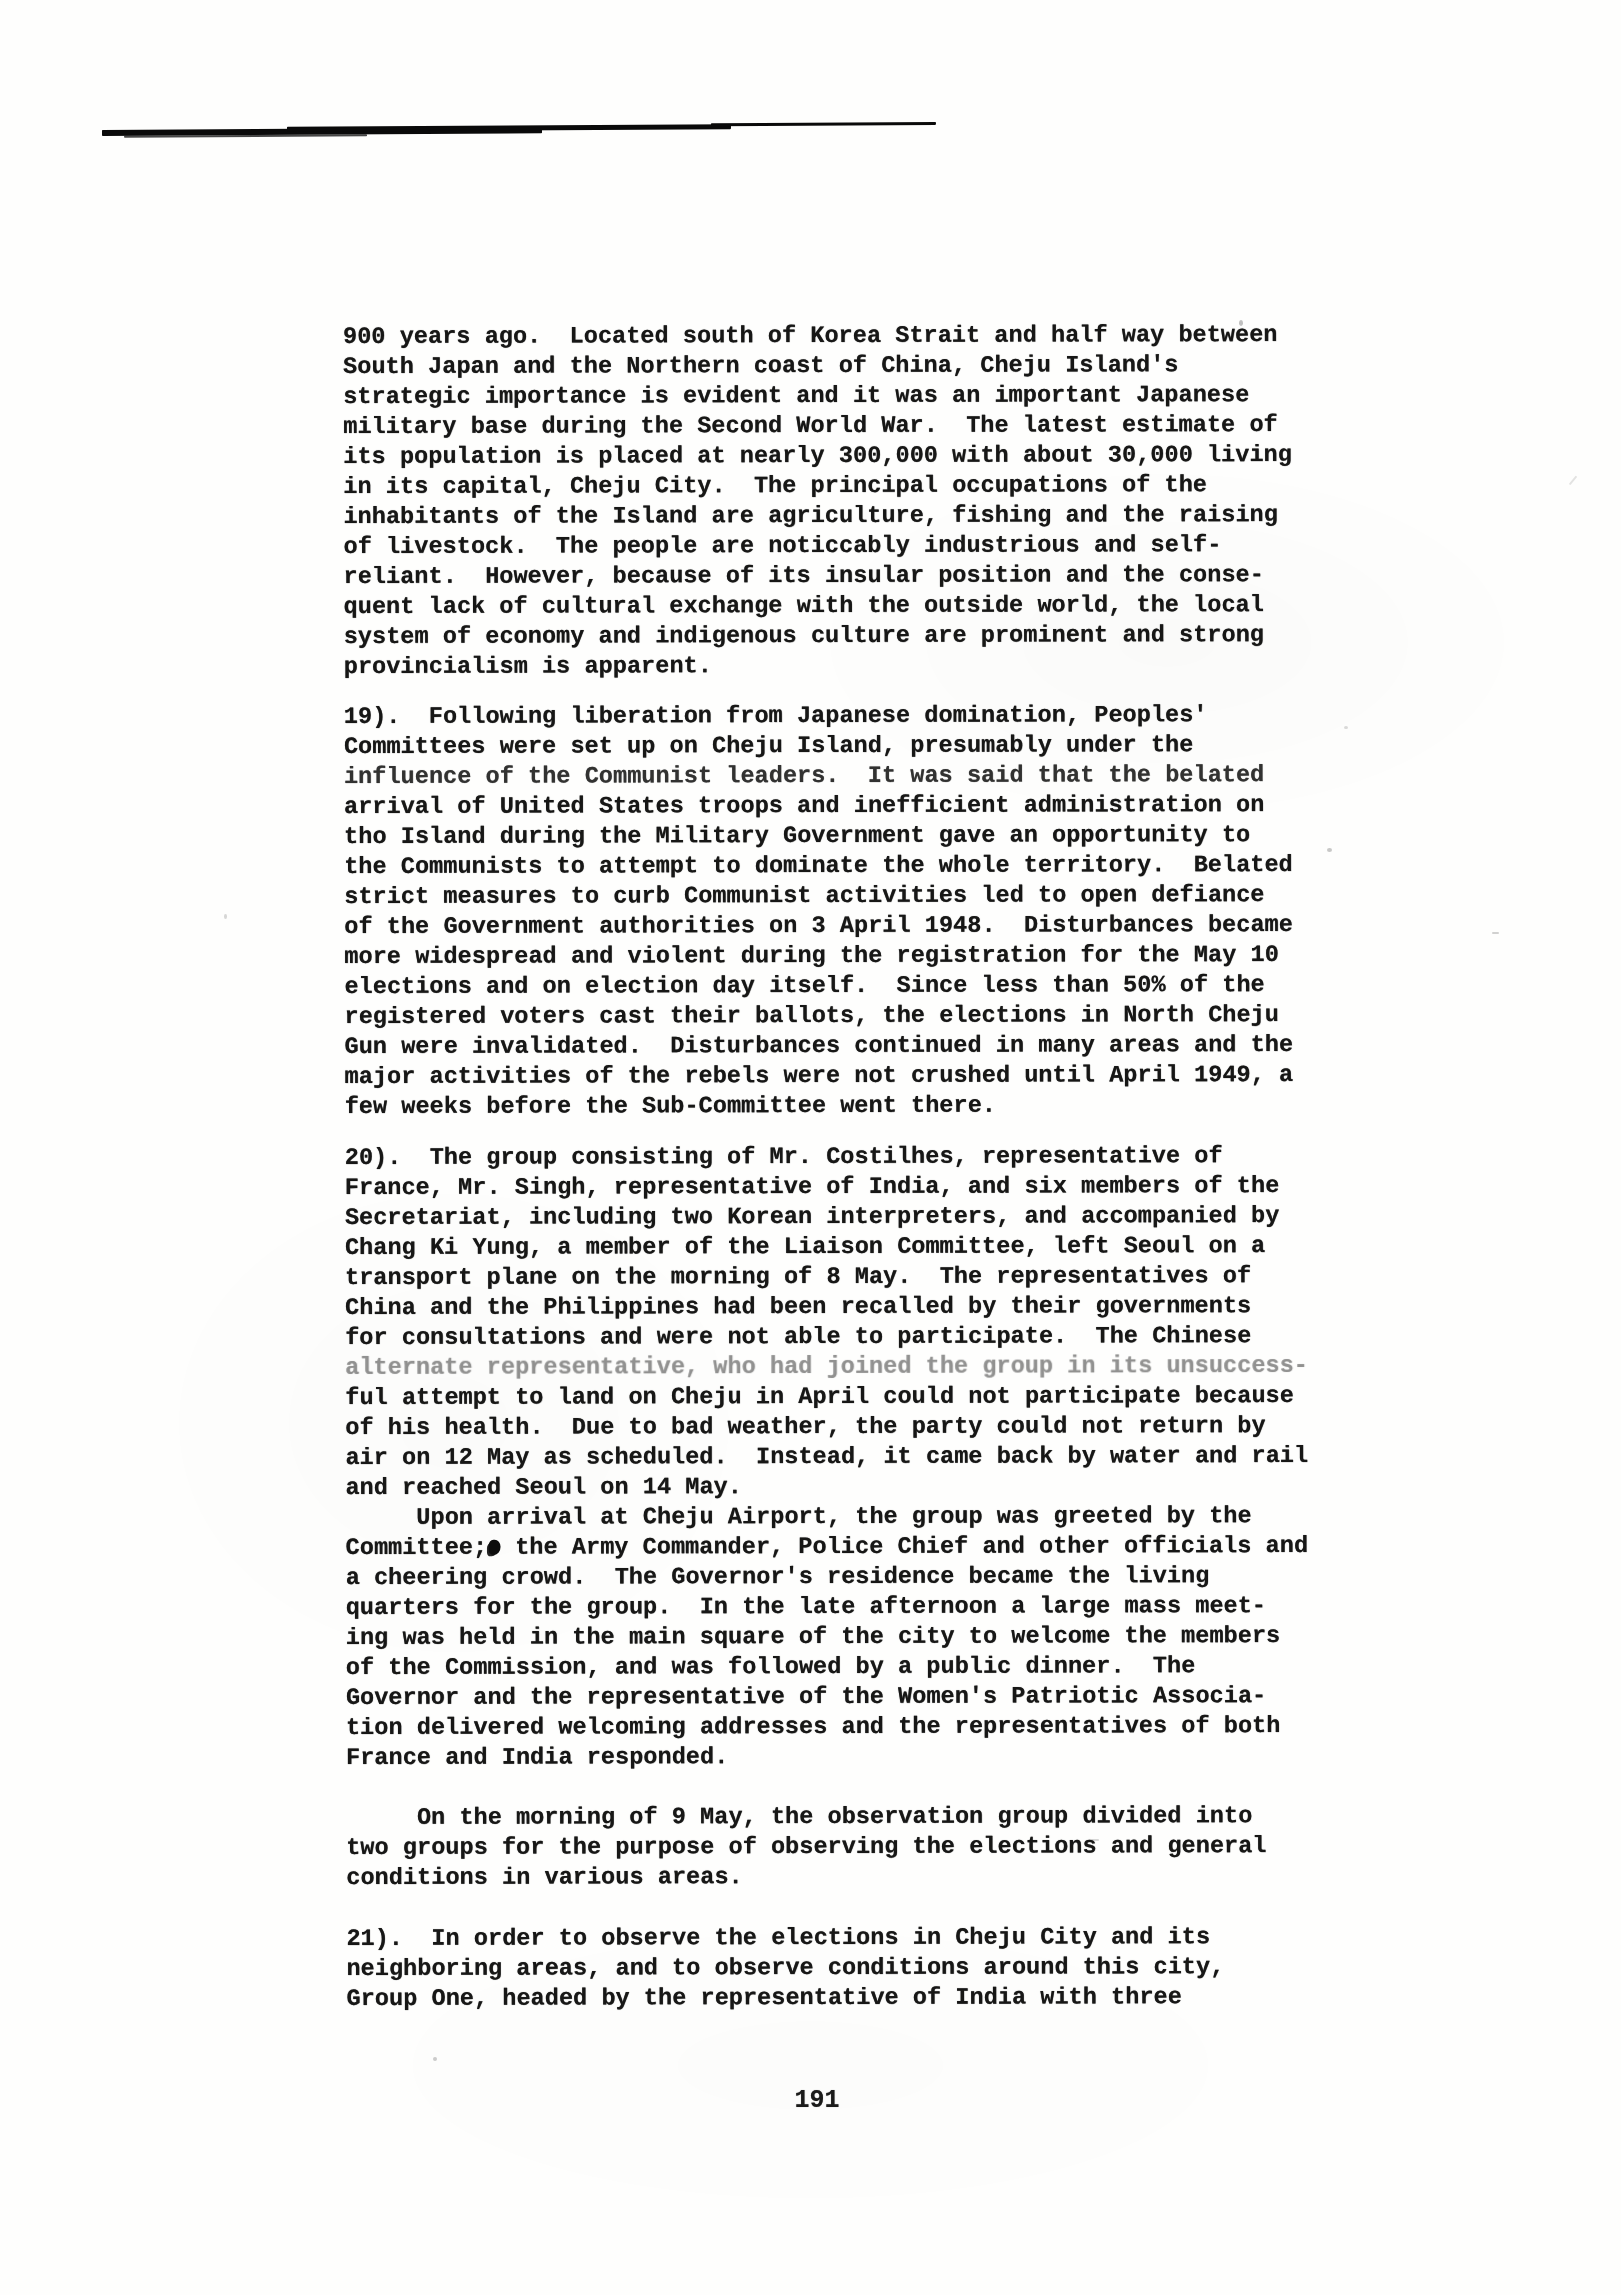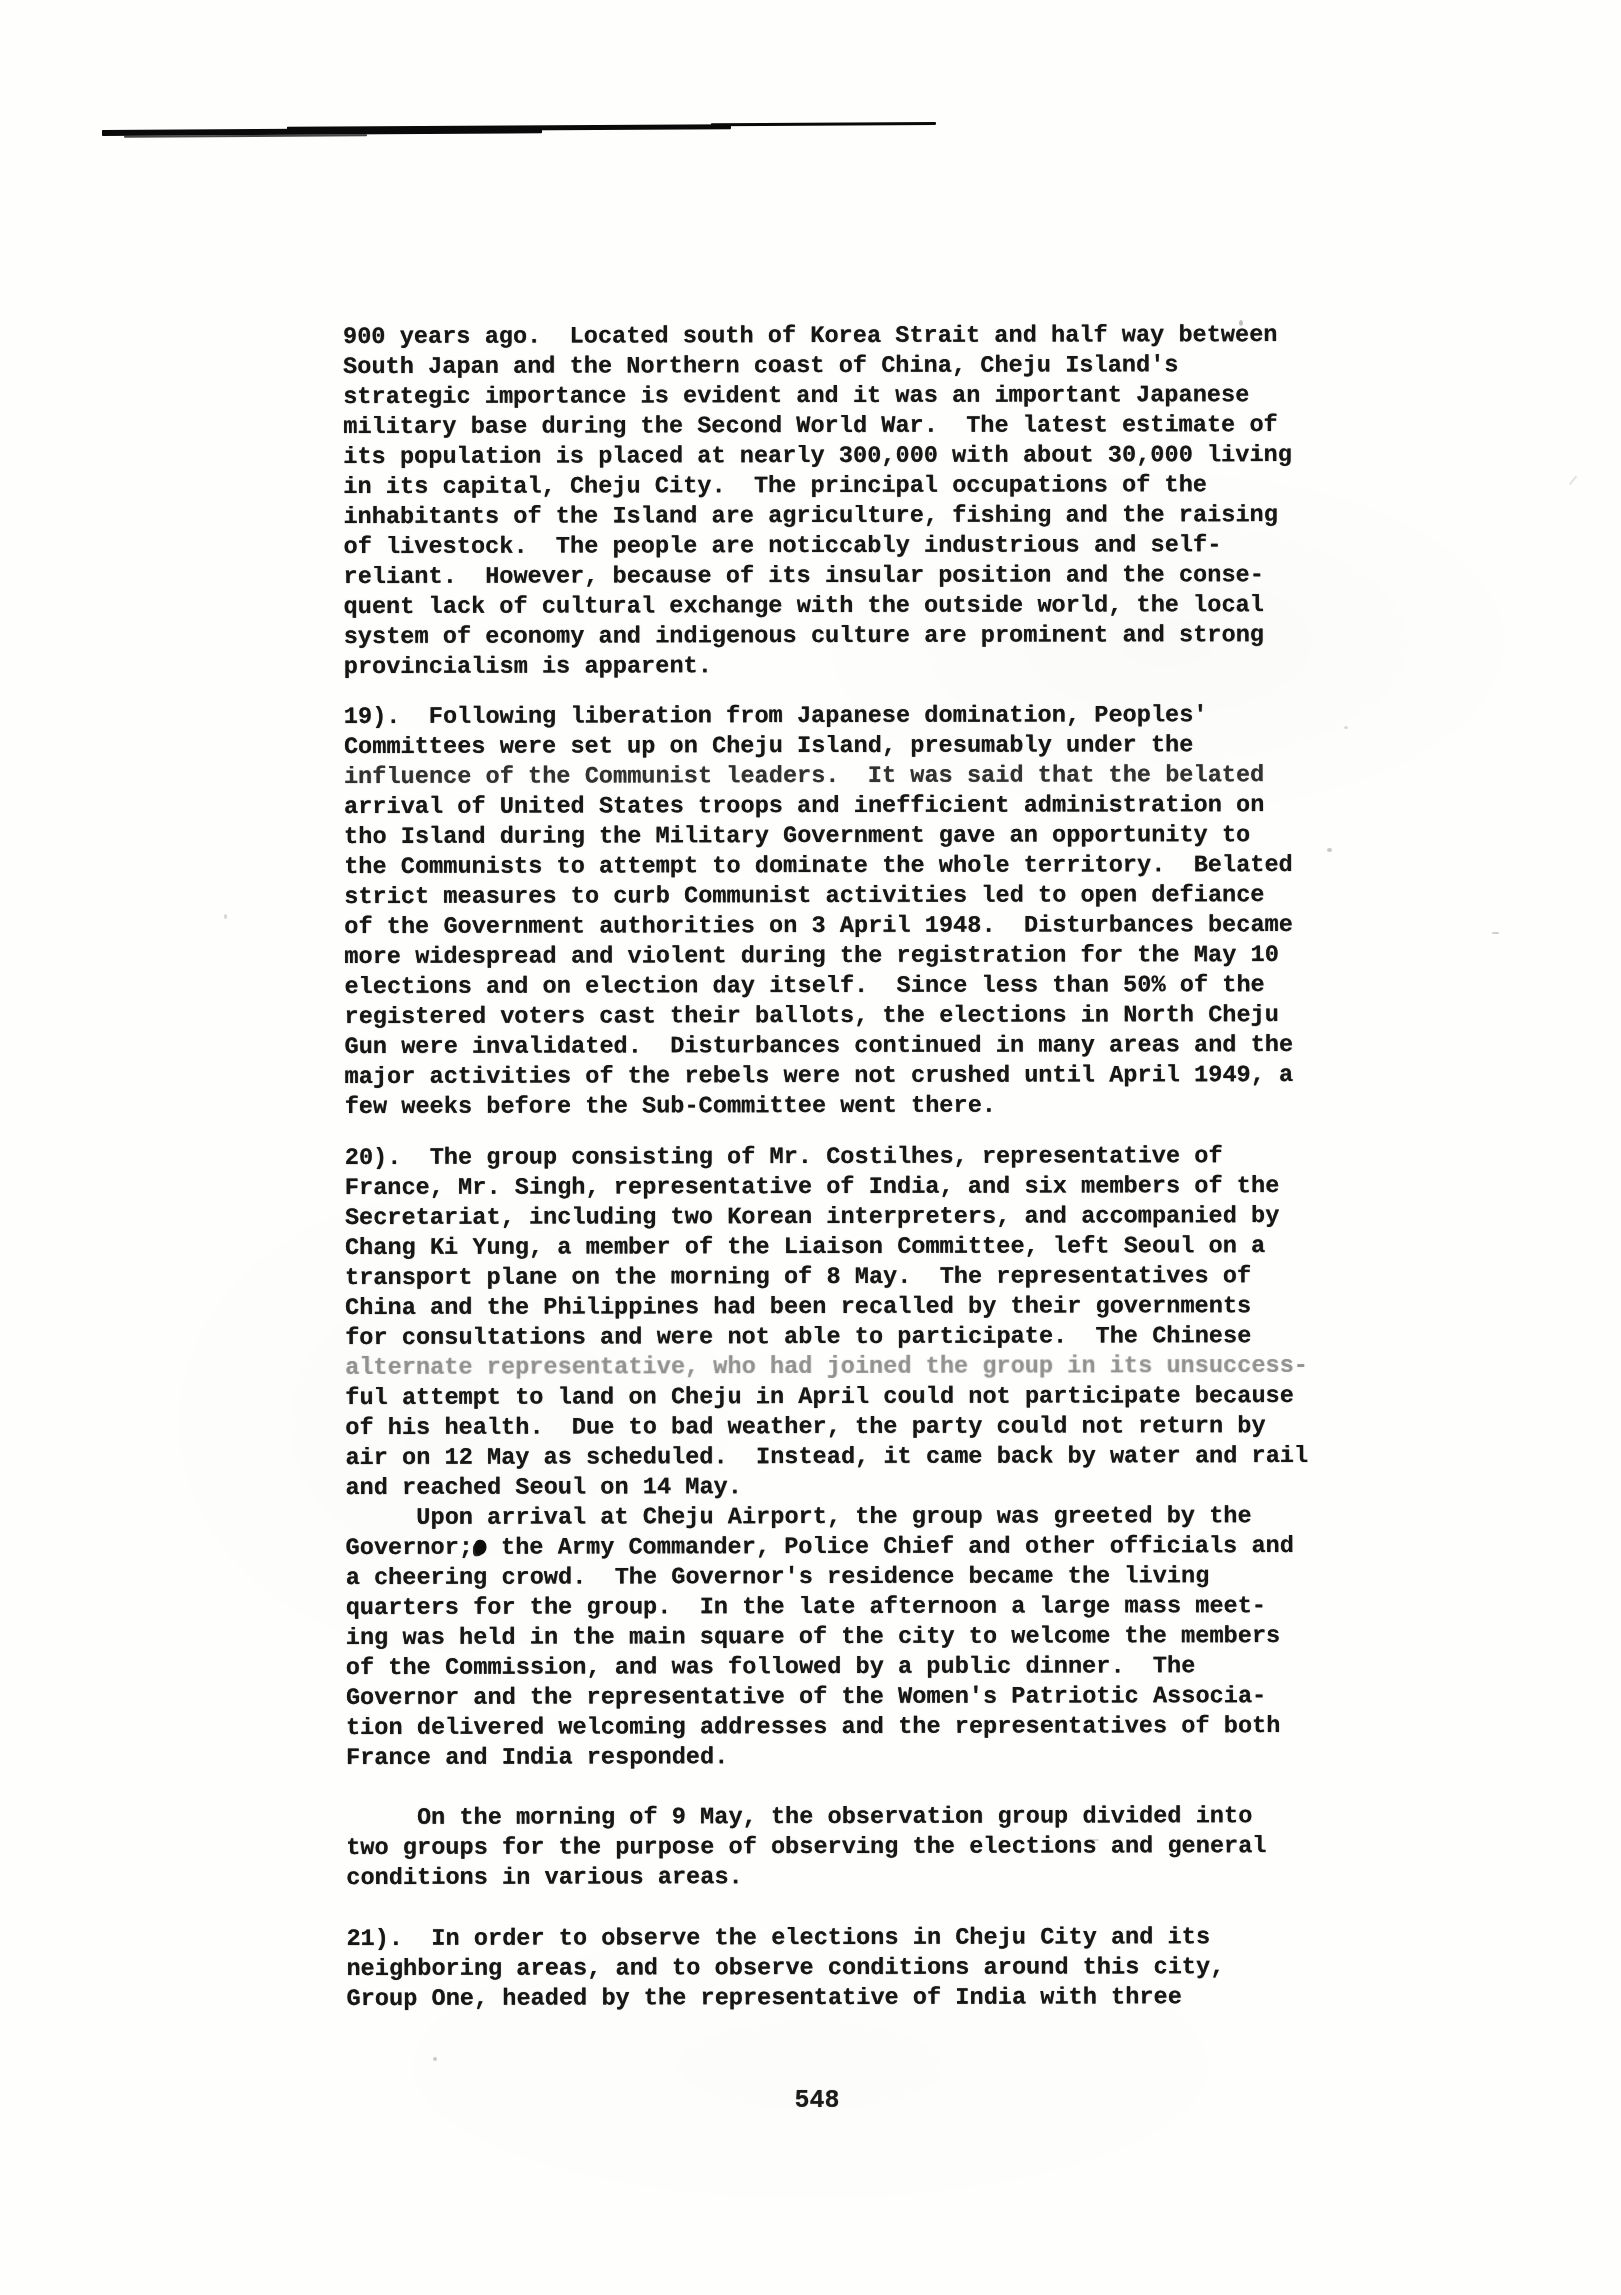--- a/index.html
+++ b/index.html
@@ -111,21 +111,21 @@
       <div class="line">for consultations and were not able to participate.  The Chinese</div>
       <div class="line faded">alternate representative, who had joined the group in its unsuccess-</div>
       <div class="line">ful attempt to land on Cheju in April could not participate because</div>
       <div class="line">of his health.  Due to bad weather, the party could not return by</div>
       <div class="line">air on 12 May as scheduled.  Instead, it came back by water and rail</div>
       <div class="line">and reached Seoul on 14 May.</div>
     </section>
 
     <section class="para para-arrival">
       <div class="line">     Upon arrival at Cheju Airport, the group was greeted by the</div>
-      <div class="line"><span>Governor;</span><span class="blot"></span><span> the Army Commander, Police Chief and other officials and</span></div>
+      <div class="line"><span>Committee;</span><span class="blot"></span><span> the Army Commander, Police Chief and other officials and</span></div>
       <div class="line">a cheering crowd.  The Governor's residence became the living</div>
       <div class="line">quarters for the group.  In the late afternoon a large mass meet-</div>
       <div class="line">ing was held in the main square of the city to welcome the members</div>
       <div class="line">of the Commission, and was followed by a public dinner.  The</div>
       <div class="line">Governor and the representative of the Women's Patriotic Associa-</div>
       <div class="line">tion delivered welcoming addresses and the representatives of both</div>
       <div class="line">France and India responded.</div>
     </section>
 
     <section class="para para-may9">
@@ -135,21 +135,21 @@
     </section>
 
     <section class="para para-21">
       <div class="line">21).  In order to observe the elections in Cheju City and its</div>
       <div class="line">neighboring areas, and to observe conditions around this city,</div>
       <div class="line">Group One, headed by the representative of India with three</div>
     </section>
 
   </main>
 
-  <div class="page-number">548</div>
+  <div class="page-number">191</div>
 
   <i class="speck s1"></i>
   <i class="speck s2"></i>
   <i class="speck s3"></i>
   <i class="speck s4"></i>
   <i class="speck s5"></i>
   <i class="speck s6"></i>
   <i class="speck s7"></i>
   <i class="speck s8"></i>
 

